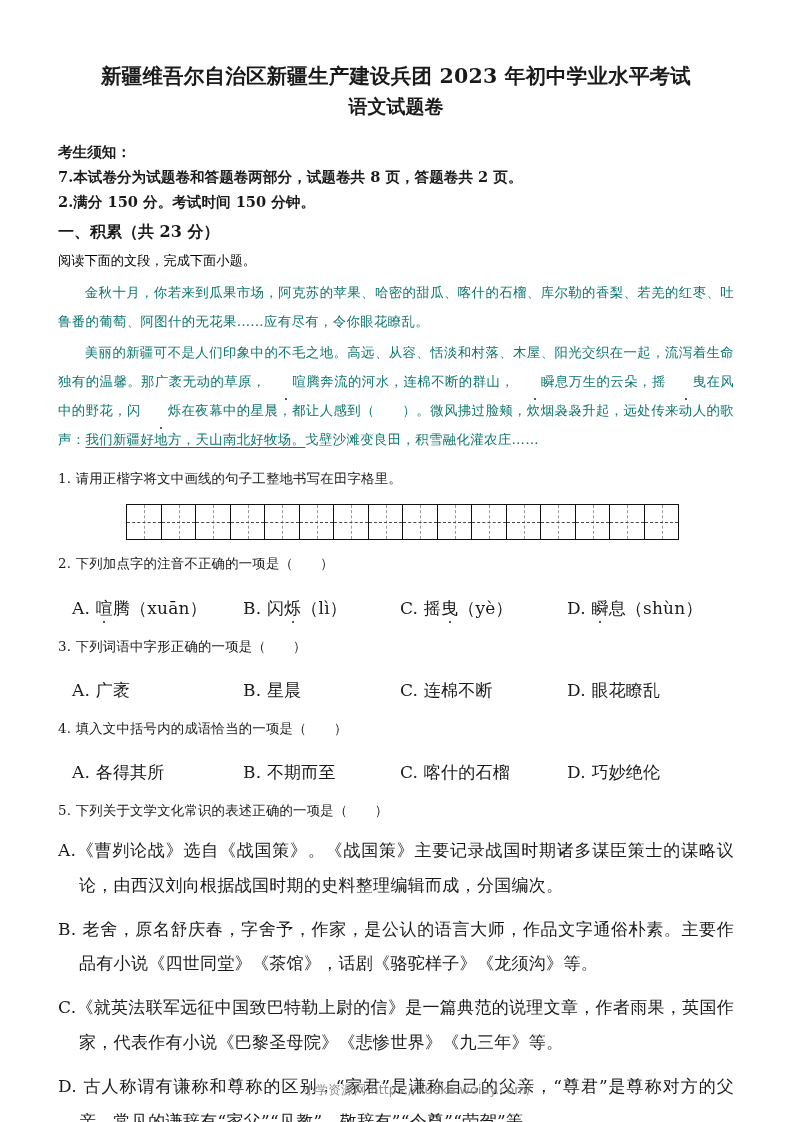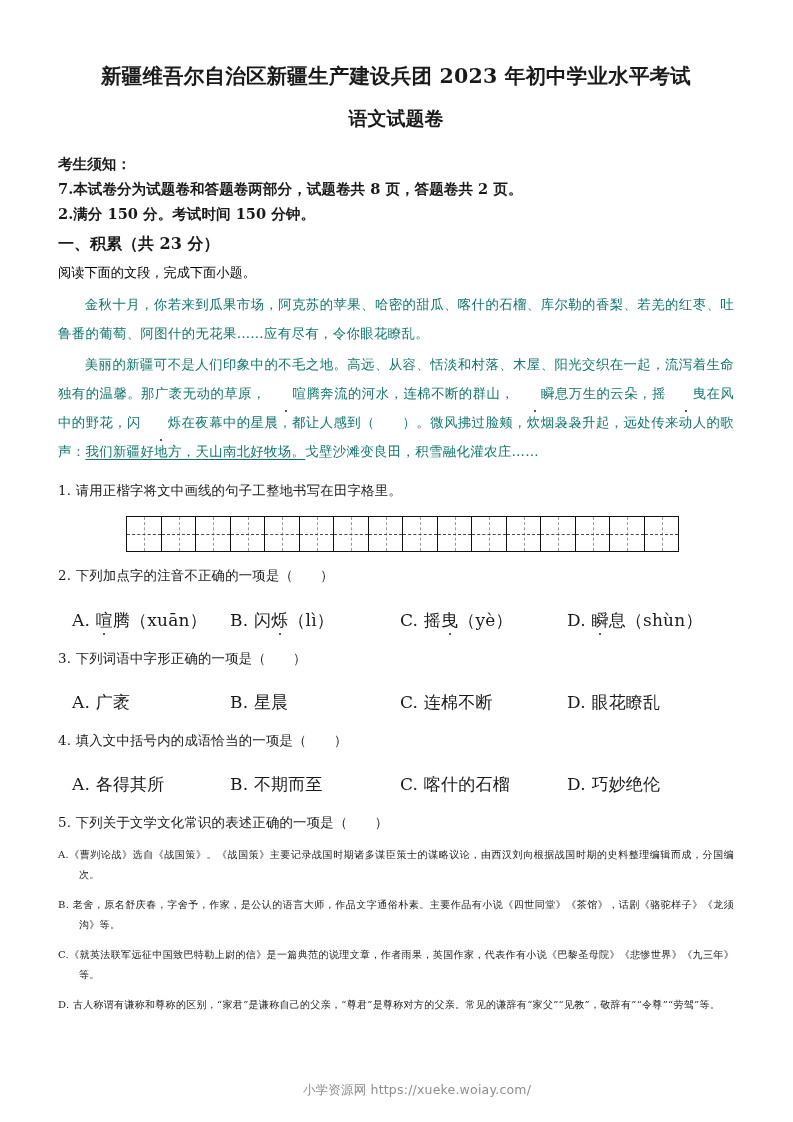--- a/index.html
+++ b/index.html
@@ -31,21 +31,21 @@
   }
   .title-line-1 {
     font-size: 20.5px;
     font-weight: bold;
     letter-spacing: 0.2px;
     line-height: 1.4;
   }
   .title-line-2 {
     font-size: 19px;
     font-weight: bold;
-    margin-top: 14px;
+    margin-top: 2px;
     line-height: 1.4;
   }
 
   
   .notice {
     margin-top: 20px;
   }
   .notice-line {
     font-size: 14.6px;
     font-weight: bold;
@@ -101,21 +101,21 @@
   }
 
   
   .q {
     font-size: 13.4px;
     line-height: 1.9;
     margin-top: 11px;
     letter-spacing: 0.2px;
   }
   .q-body {
-    font-size: 10px;
+    font-size: 17px;
     line-height: 2.05;
     text-align: justify;
     text-justify: inter-ideograph;
     letter-spacing: 0.3px;
   }
   .q-body.hang {
     padding-left: 21px;
     text-indent: -21px;
   }
 
@@ -126,21 +126,21 @@
     margin-top: 20px;
     font-size: 17px;
   }
   .opt {
     position: absolute;
     top: 0;
     white-space: nowrap;
     letter-spacing: 0.2px;
   }
   .opt-a { left: 14px; }
-  .opt-b { left: 172px; }
+  .opt-b { left: 185px; }
   .opt-c { left: 342px; }
   .opt-d { left: 509px; }
 
   
   .grid-wrap {
     margin-top: 13px;
     padding-left: 68px;
   }
   .grid {
     display: flex;

